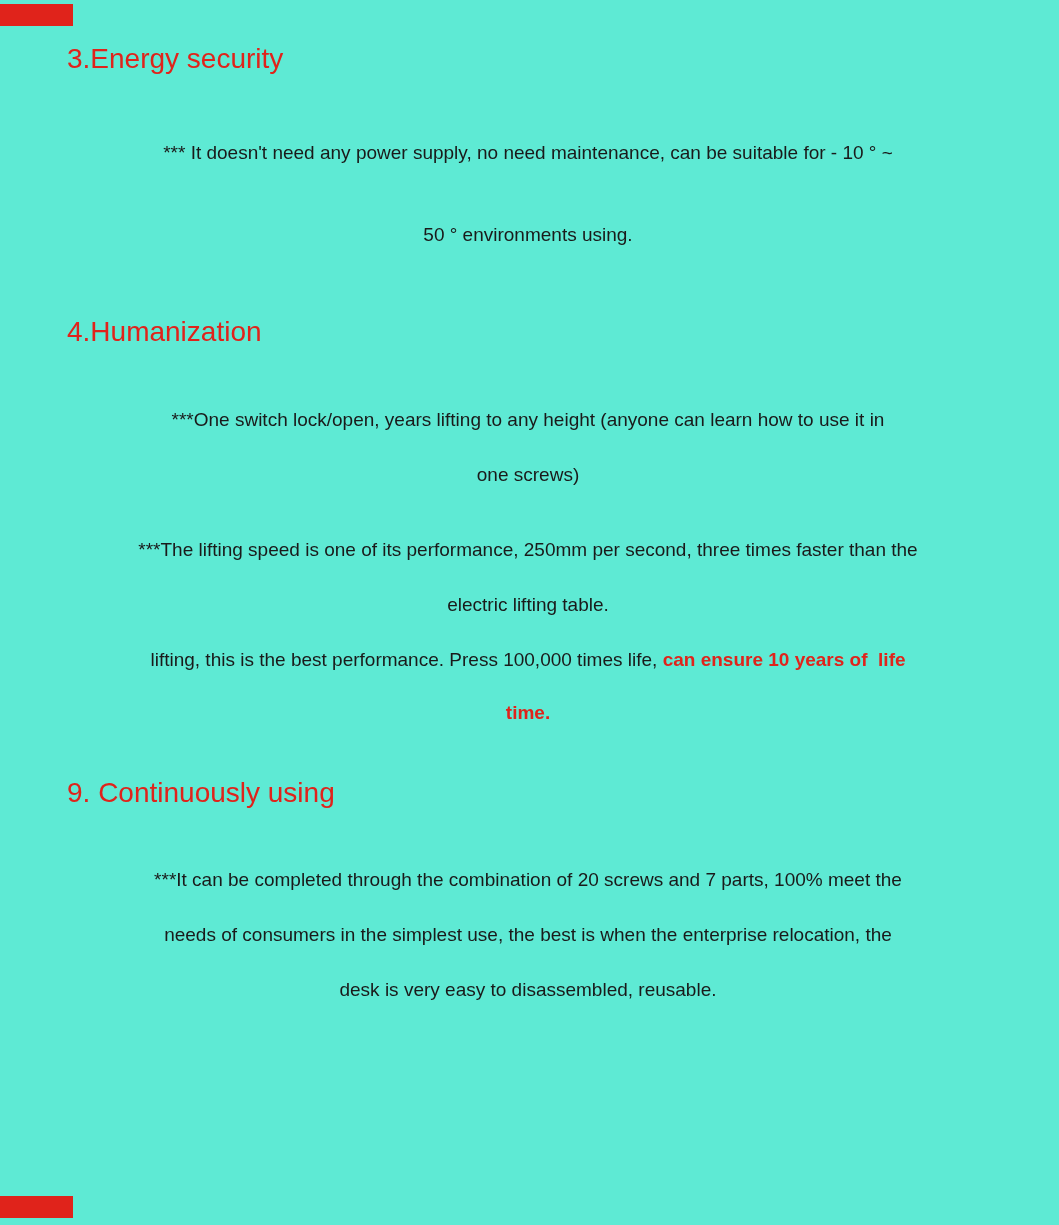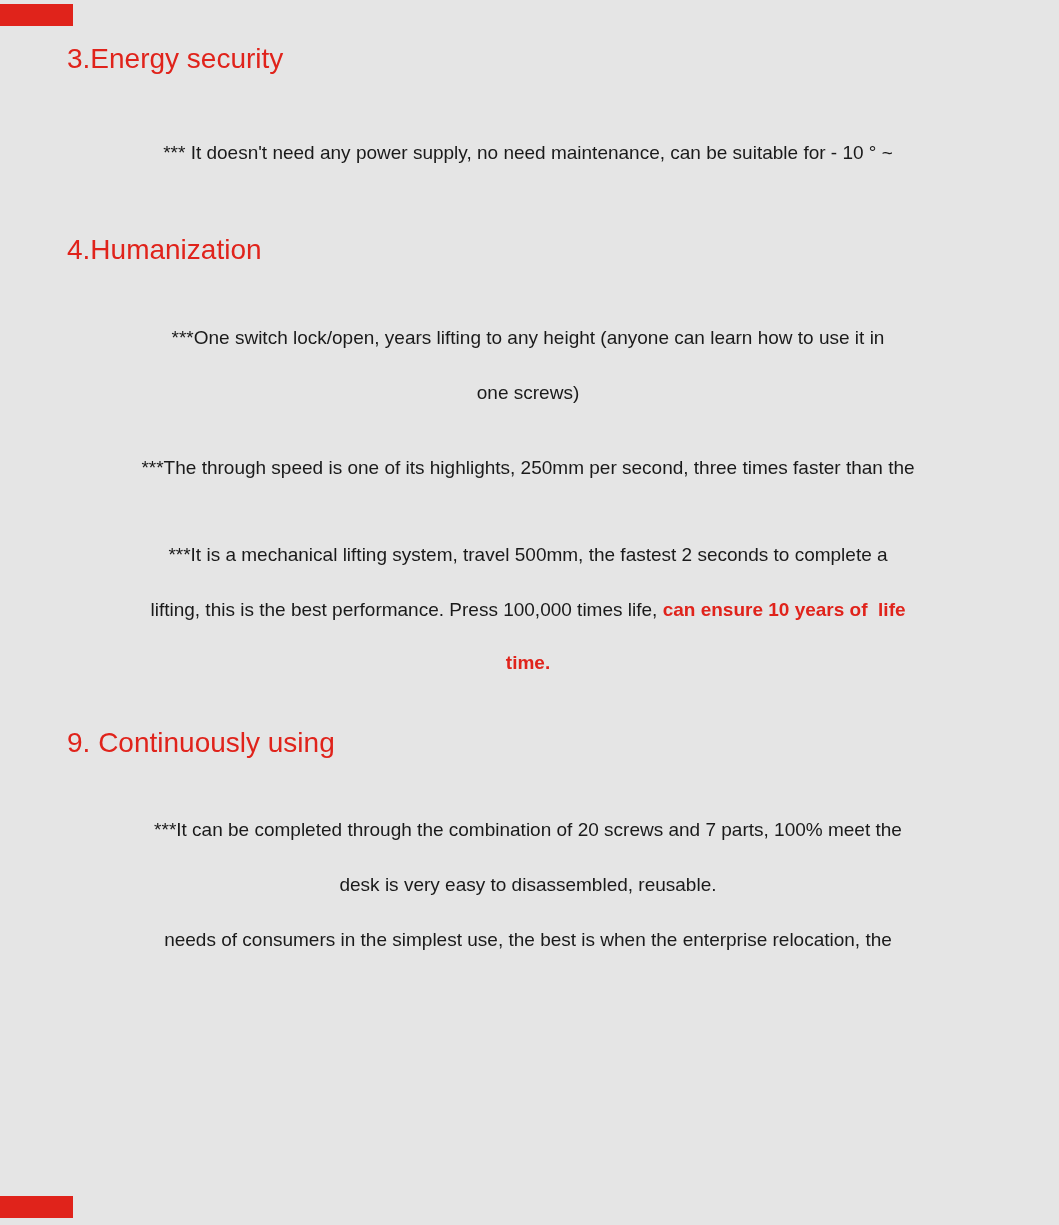--- a/index.html
+++ b/index.html
@@ -5,21 +5,21 @@
   :root{
     --red:#e0231b;
     --ink:#1a1a1a;
   }
   html,body{margin:0;padding:0;background:#ffffff;}
   .page{
     position:relative;
     width:1059px;
     height:1225px;
     box-sizing:border-box;
-    background:#e5e5e5;
+    background:#5eead4;
     padding:42px 70px 0 67px;
     overflow:hidden;
     font-family:"Liberation Sans","DejaVu Sans",sans-serif;
   }
   .heading{
     margin:0;
     font-size:28px;
     line-height:33px;
     font-weight:400;
     color:var(--red);
@@ -48,35 +48,36 @@
 <body>
 
 <div class="page">
 
   <div class="corner-bar" style="top:4px"></div>
   <div class="corner-bar" style="top:1196px"></div>
 
   <section>
     <h2 class="heading" style="margin-top:0">3.Energy security</h2>
     <p class="line" style="margin-top:64px"><span class="t-black">*** It doesn't need any power supply, no need maintenance, can be suitable for - 10 ° ~</span></p>
+    <p class="line" style="margin-top:54px"><span class="t-black">50 ° environments using.</span></p>
   </section>
 
   <section>
     <h2 class="heading" style="margin-top:66px">4.Humanization</h2>
     <p class="line" style="margin-top:58px"><span class="t-black">***One switch lock/open, years lifting to any height (anyone can learn how to use it in</span></p>
     <p class="line" style="margin-top:27px"><span class="t-black">one screws)</span></p>
-    <p class="line" style="margin-top:47px"><span class="t-black">***The through speed is one of its highlights, 250mm per second, three times faster than the</span></p>
+    <p class="line" style="margin-top:47px"><span class="t-black">***The lifting speed is one of its performance, 250mm per second, three times faster than the</span></p>
+    <p class="line" style="margin-top:27px"><span class="t-black">electric lifting table.</span></p>
   </section>
 
   <section>
-    <p class="line" style="margin-top:59px"><span class="t-black">***It is a mechanical lifting system, travel 500mm, the fastest 2 seconds to complete a</span></p>
     <p class="line" style="margin-top:27px"><span class="t-black">lifting, this is the best performance. Press 100,000 times life, </span><span class="t-red">can ensure 10 years of  life</span></p>
     <p class="line" style="margin-top:25px"><span class="t-red">time.</span></p>
   </section>
 
   <section>
     <h2 class="heading" style="margin-top:49px">9. Continuously using</h2>
     <p class="line" style="margin-top:57px"><span class="t-black">***It can be completed through the combination of 20 screws and 7 parts, 100% meet the</span></p>
+    <p class="line" style="margin-top:27px"><span class="t-black">needs of consumers in the simplest use, the best is when the enterprise relocation, the</span></p>
     <p class="line" style="margin-top:27px"><span class="t-black">desk is very easy to disassembled, reusable.</span></p>
-    <p class="line" style="margin-top:27px"><span class="t-black">needs of consumers in the simplest use, the best is when the enterprise relocation, the</span></p>
   </section>
 
 </div>
 
 </body></html>

